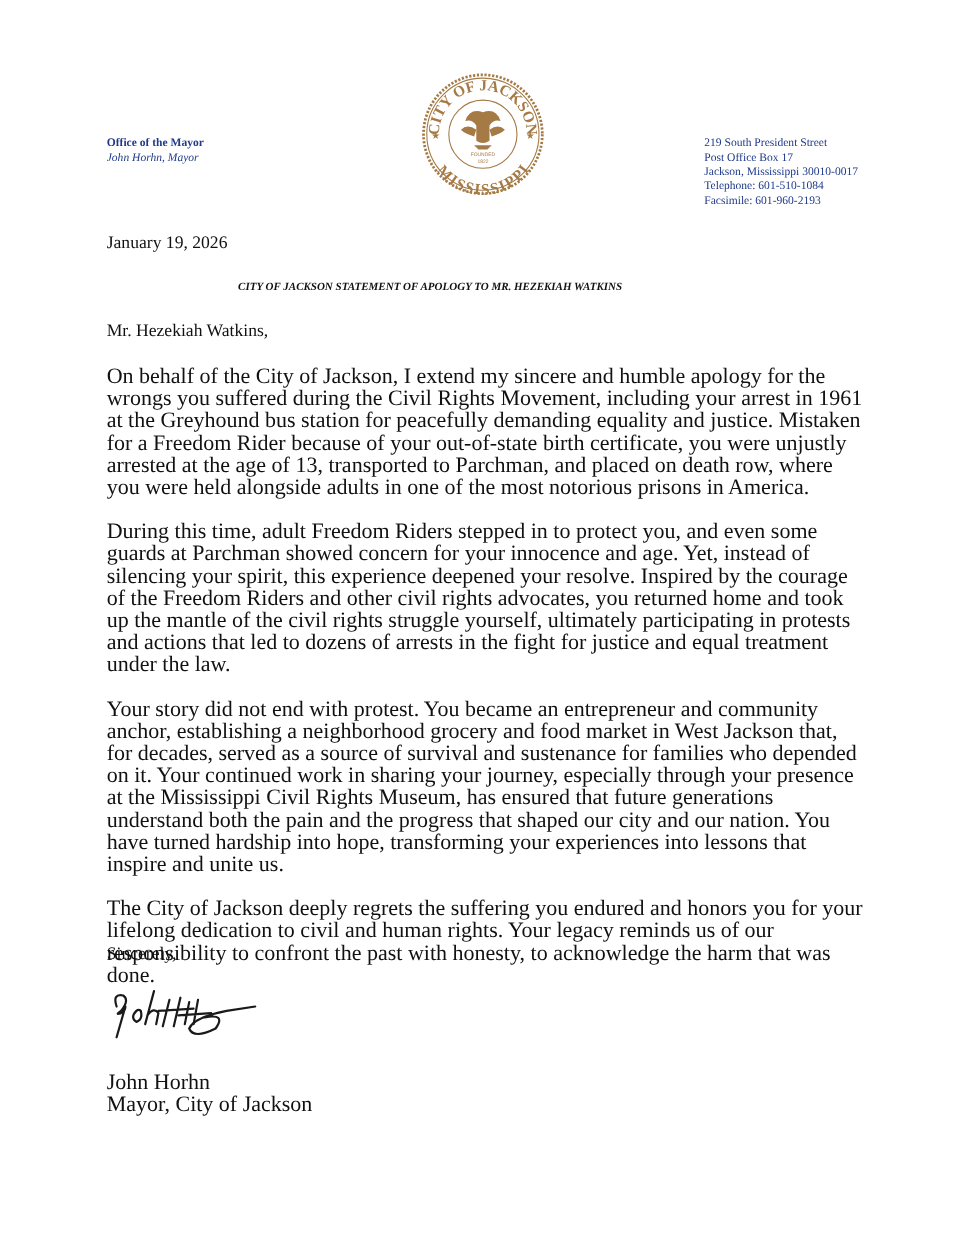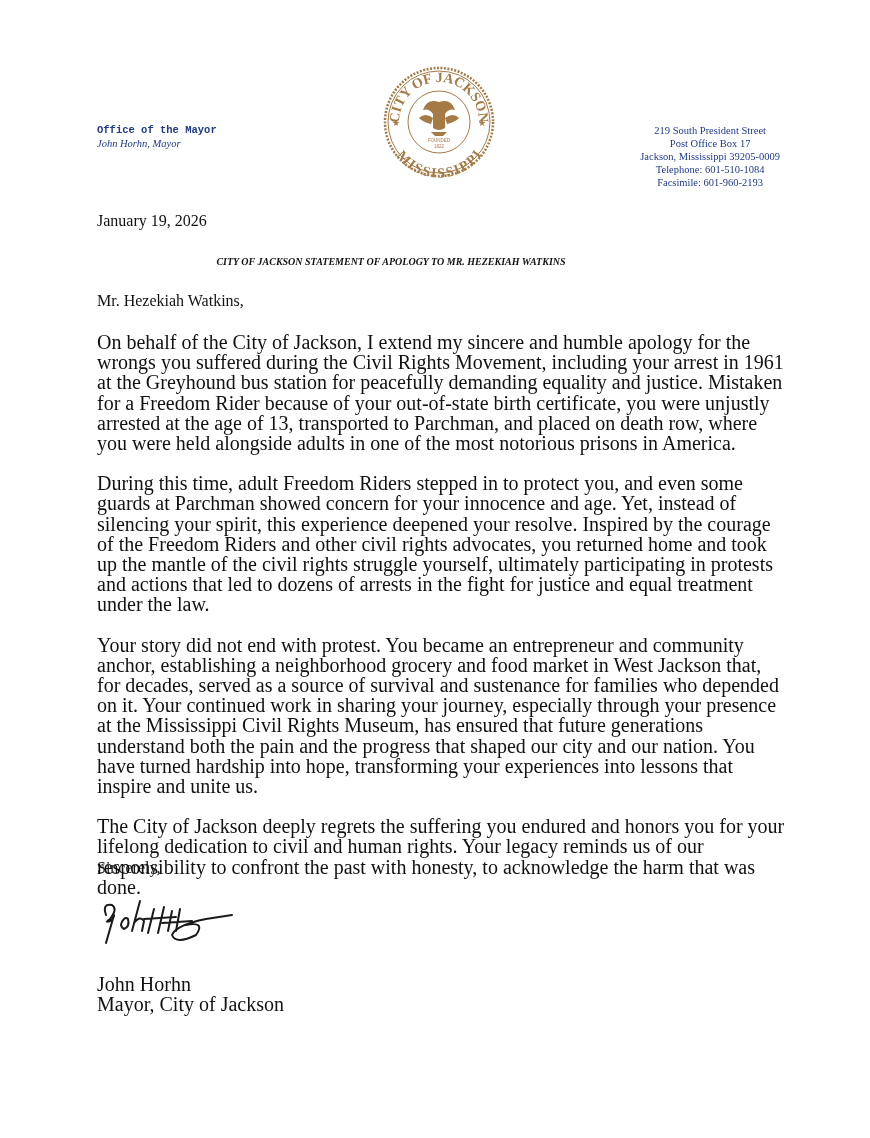--- a/index.html
+++ b/index.html
@@ -5,24 +5,24 @@
     html, body { margin: 0; padding: 0; background: #ffffff; }
     body {
       width: 870px; height: 1138px; position: relative; overflow: hidden;
       font-family: "Liberation Serif", "DejaVu Serif", serif;
       color: #111111;
     }
     .letterhead-left {
       position: absolute; left: 97px; top: 124px;
       font-size: 10.5px; line-height: 13px; color: #1f3a8a;
     }
-    .letterhead-left .office { font-weight: bold; font-family: Liberation Mono, monospace; }
+    .letterhead-left .office { font-weight: bold; }
     .letterhead-left .mayor { font-style: italic; }
     .letterhead-right {
-      position: absolute; right: 90px; top: 124px; text-align: center;
+      position: absolute; right: 90px; top: 124px; text-align: left;
       font-size: 10.5px; line-height: 13px; color: #1f3a8a;
     }
     .seal {
       position: absolute; left: 383px; top: 66px; width: 112px; height: 112px;
     }
     .date {
       position: absolute; left: 97px; top: 211px; font-size: 16px; line-height: 20px;
     }
     .title {
       position: absolute; left: 0; width: 782px; top: 252px; text-align: center;
@@ -76,21 +76,21 @@
     <path d="M 76 52 Q 70 46 62 52 L 64 58 Q 72 56 76 52 Z"></path>
     <path d="M 48 66 L 64 66 L 60 70 L 52 70 Z"></path>
   </g>
   <text x="56" y="76" text-anchor="middle" font-family="Liberation Sans, sans-serif" font-size="4.5" fill="#a57a45">FOUNDED</text>
   <text x="56" y="82" text-anchor="middle" font-family="Liberation Sans, sans-serif" font-size="4.5" fill="#a57a45">1822</text>
 </svg>
 
 <div class="letterhead-right">
   <div>219 South President Street</div>
   <div>Post Office Box 17</div>
-  <div>Jackson, Mississippi 39205-0009</div>
+  <div>Jackson, Mississippi 30010-0017</div>
   <div>Telephone: 601-510-1084</div>
   <div>Facsimile: 601-960-2193</div>
 </div>
 
 <div class="date">January 19, 2026</div>
 
 <div class="title">CITY OF JACKSON STATEMENT OF APOLOGY TO MR. HEZEKIAH WATKINS</div>
 
 <div class="salutation">Mr. Hezekiah Watkins,</div>
 

